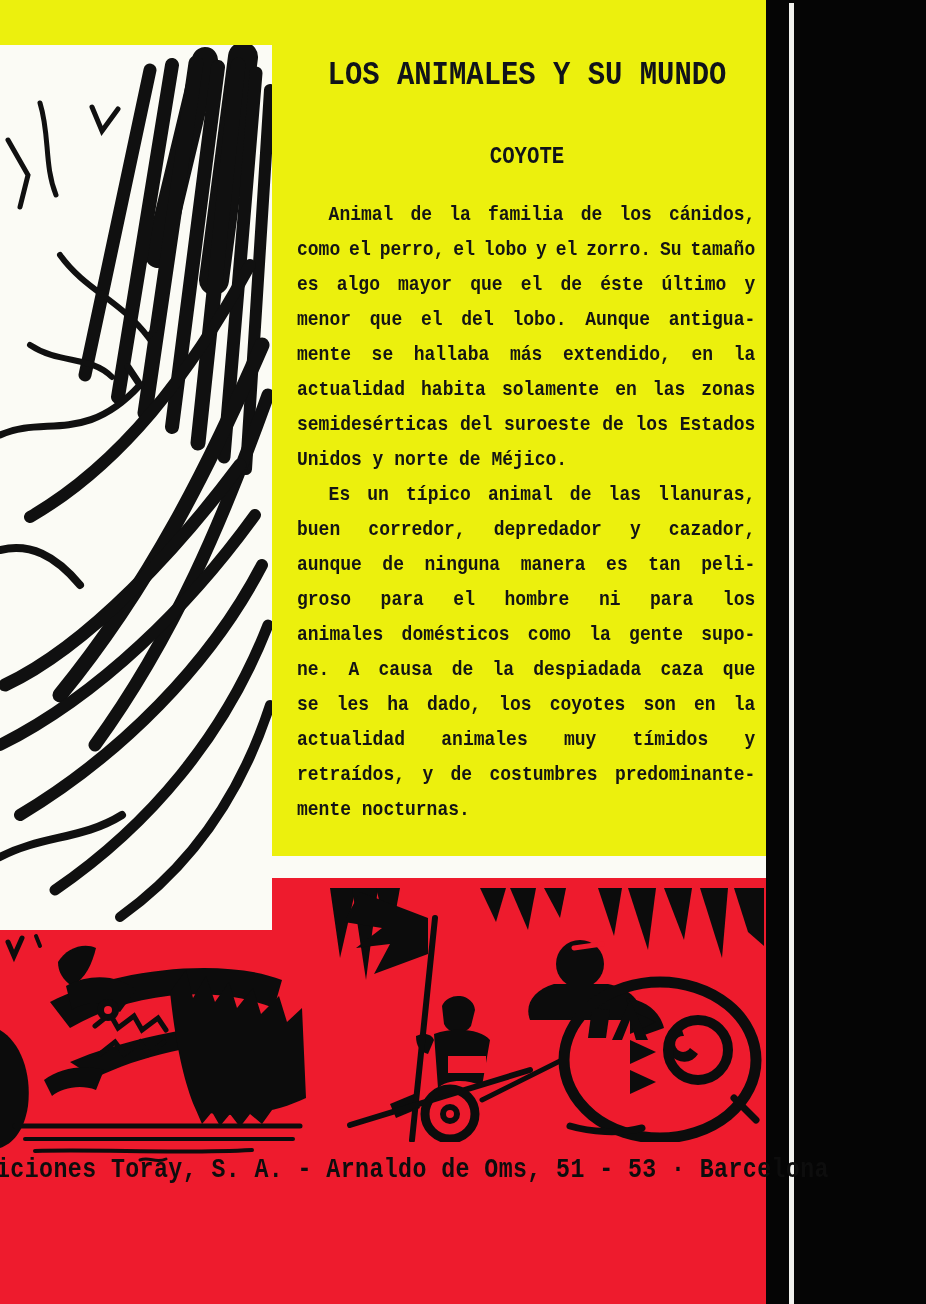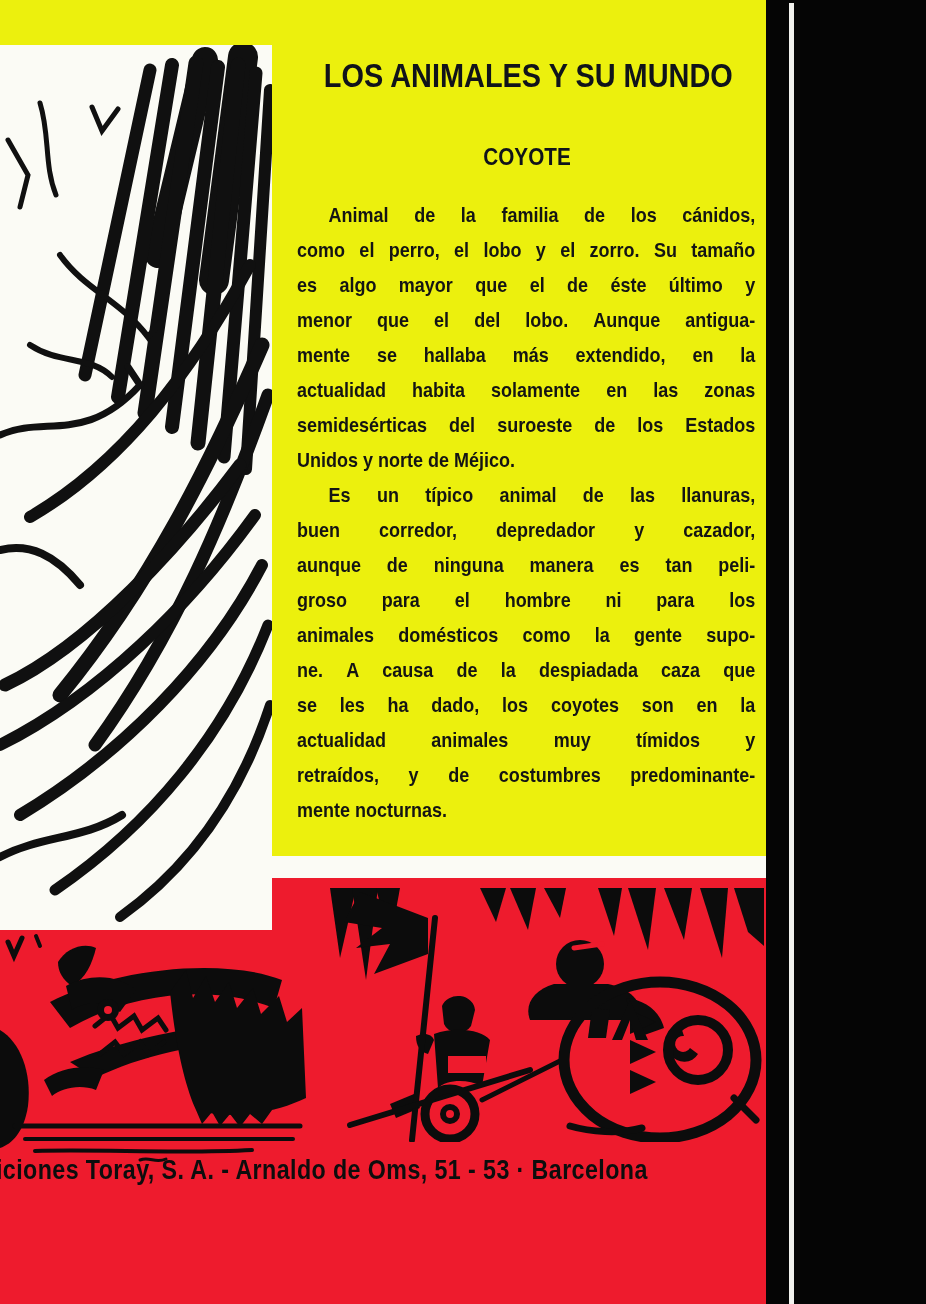--- a/index.html
+++ b/index.html
@@ -1,20 +1,20 @@
 <!DOCTYPE html>
 <html><head>
 <meta charset="utf-8">
 <style>
   html,body { margin:0; padding:0; }
   body {
     width:926px; height:1304px; position:relative; overflow:hidden;
     background:#000; font-family:"Liberation Sans", sans-serif;
   }
-  #page { position:absolute; left:0; top:0; width:738px; height:1304px; }
+  #page { position:absolute; left:0; top:0; width:738px; height:1304px;font-family:Liberation Mono, monospace; }
 
   
   .yellow-bg  { position:absolute; left:0; top:0; width:766px; height:878px; background:var(--yellow,#ecf00d); }
   .white-band { position:absolute; left:0; top:856px; width:766px; height:22px; background:var(--white,#fbfbf5); }
   .red-bg     { position:absolute; left:0; top:878px; width:766px; height:426px; background:var(--red,#ee1b2d); }
   .black-stripe { position:absolute; left:766px; top:0; width:160px; height:1304px; background:#050505; }
   .white-rule  { position:absolute; left:789px; top:3px; width:5px; height:1301px; background:#f2f2ee; }
 
   
   .ink-panel { position:absolute; left:0; top:45px; width:272px; height:885px; background:var(--white,#fbfbf5); overflow:hidden; }

